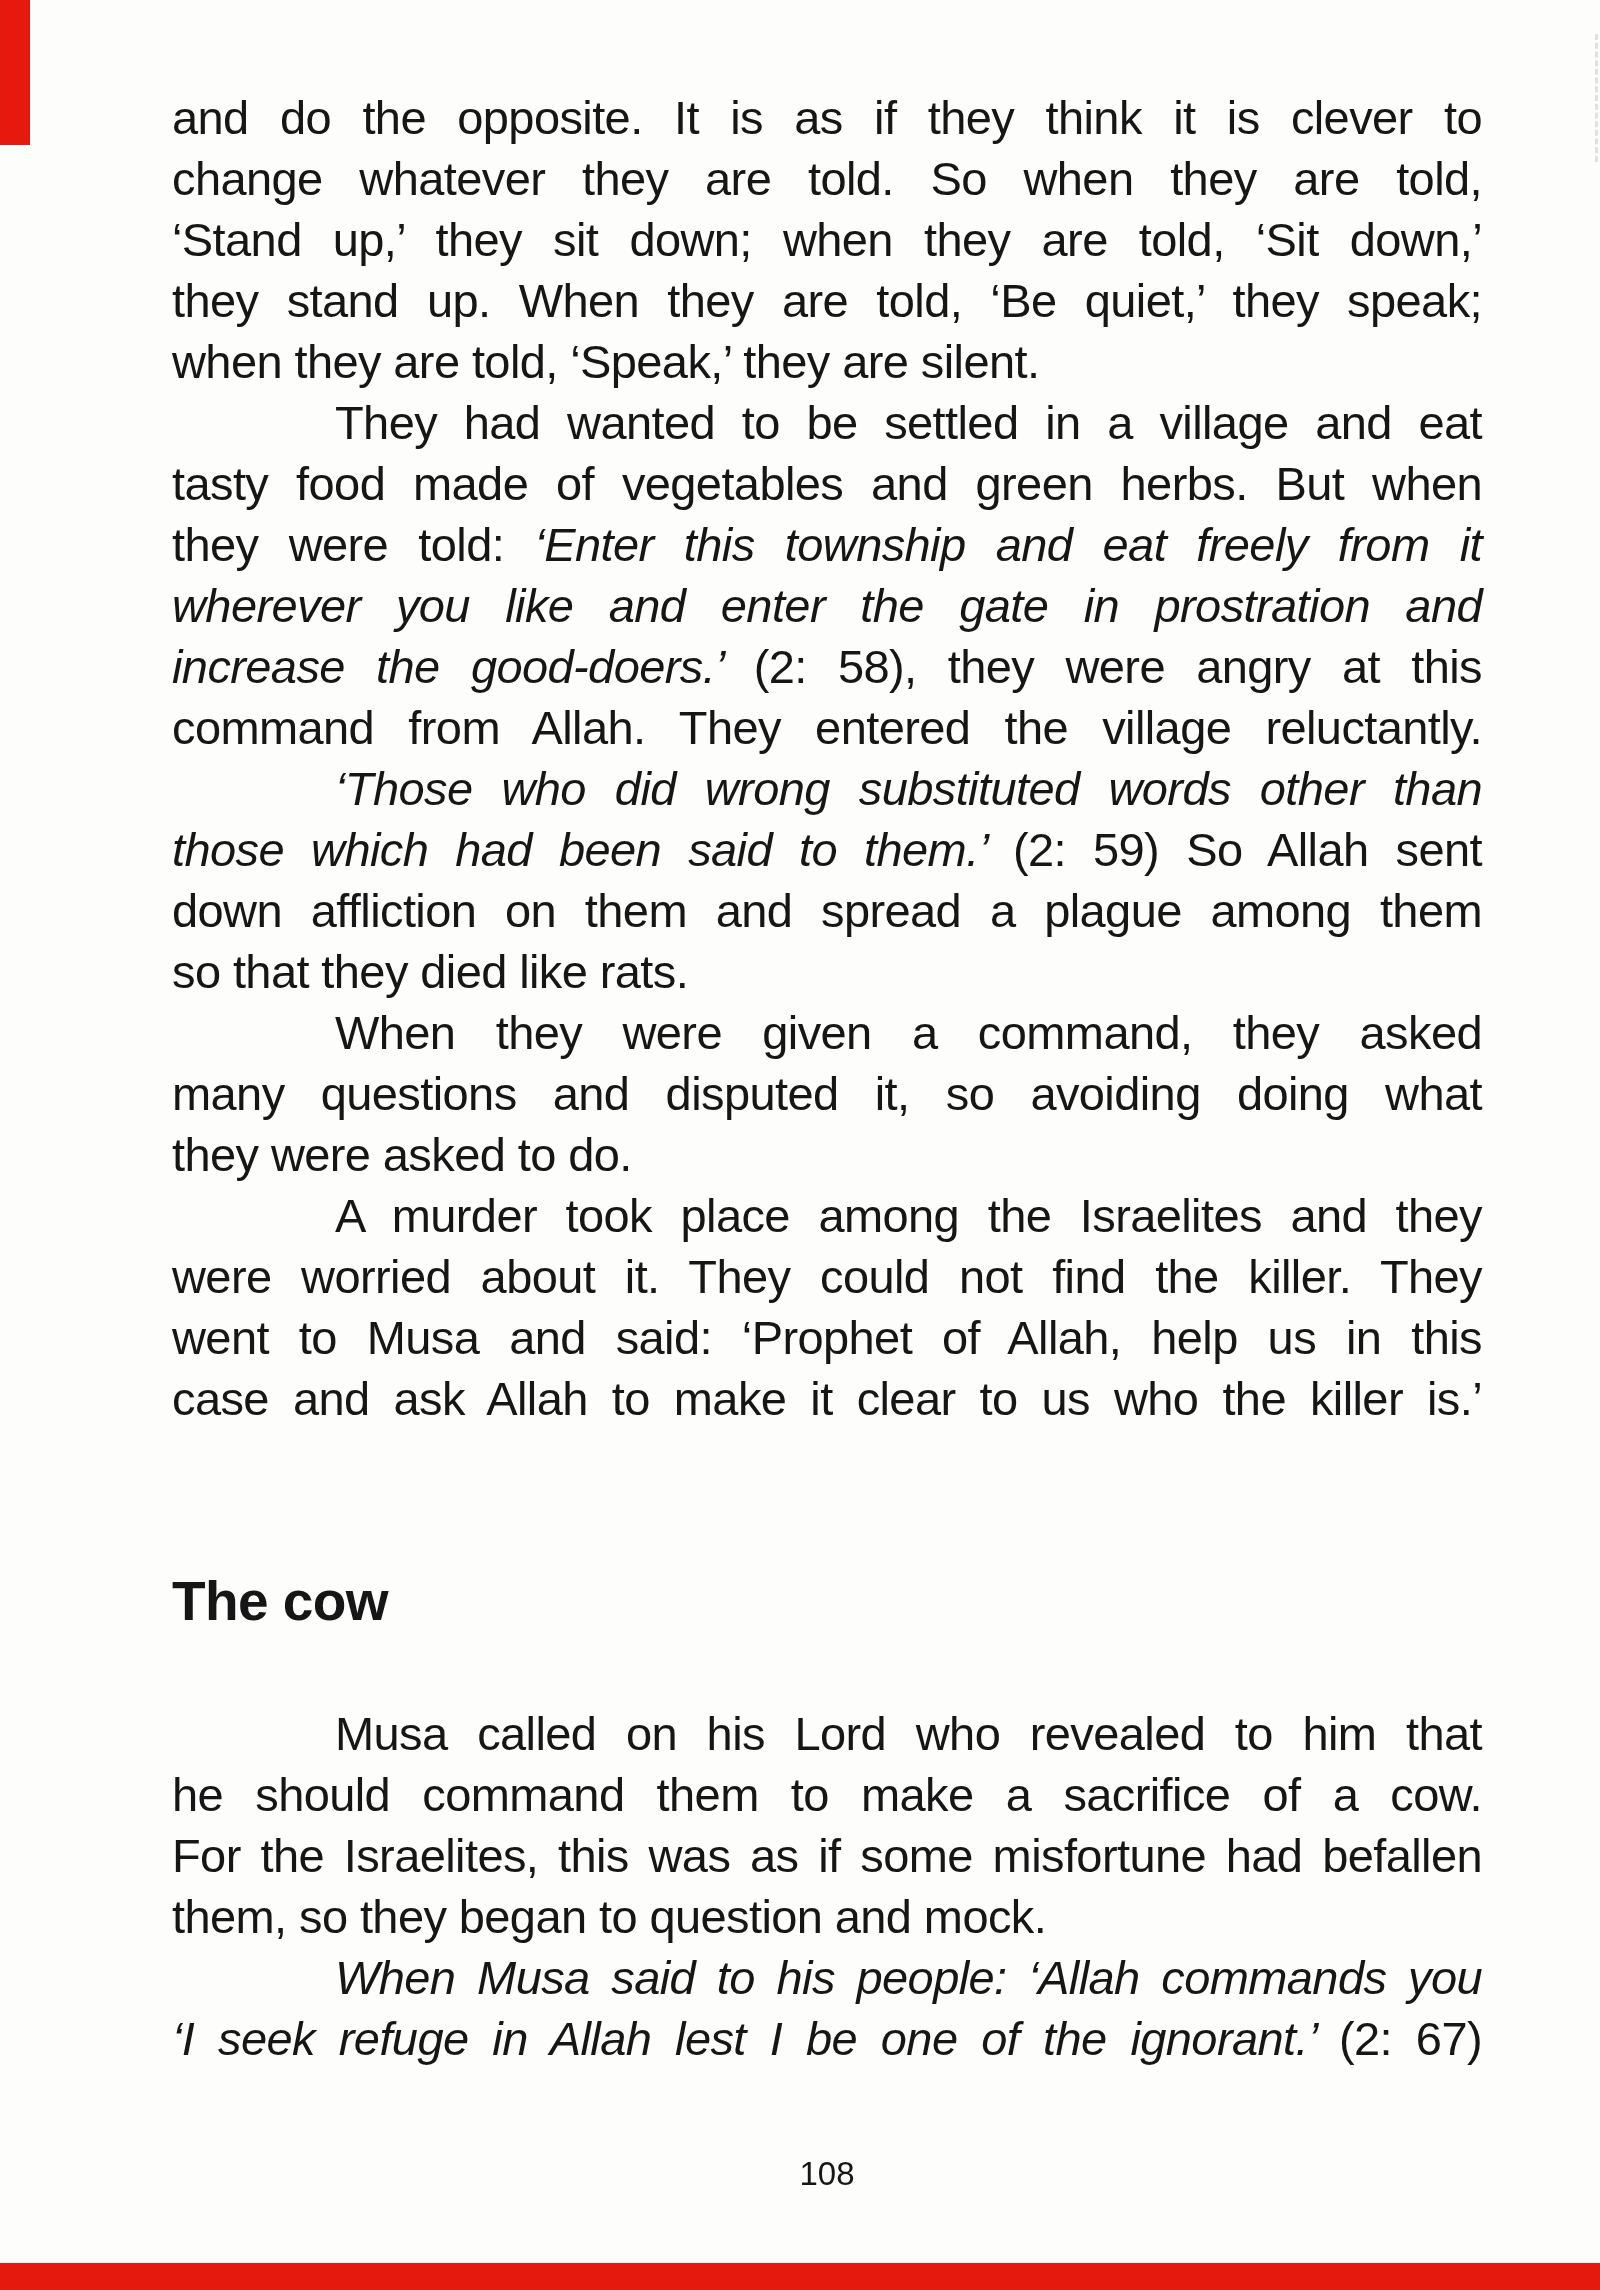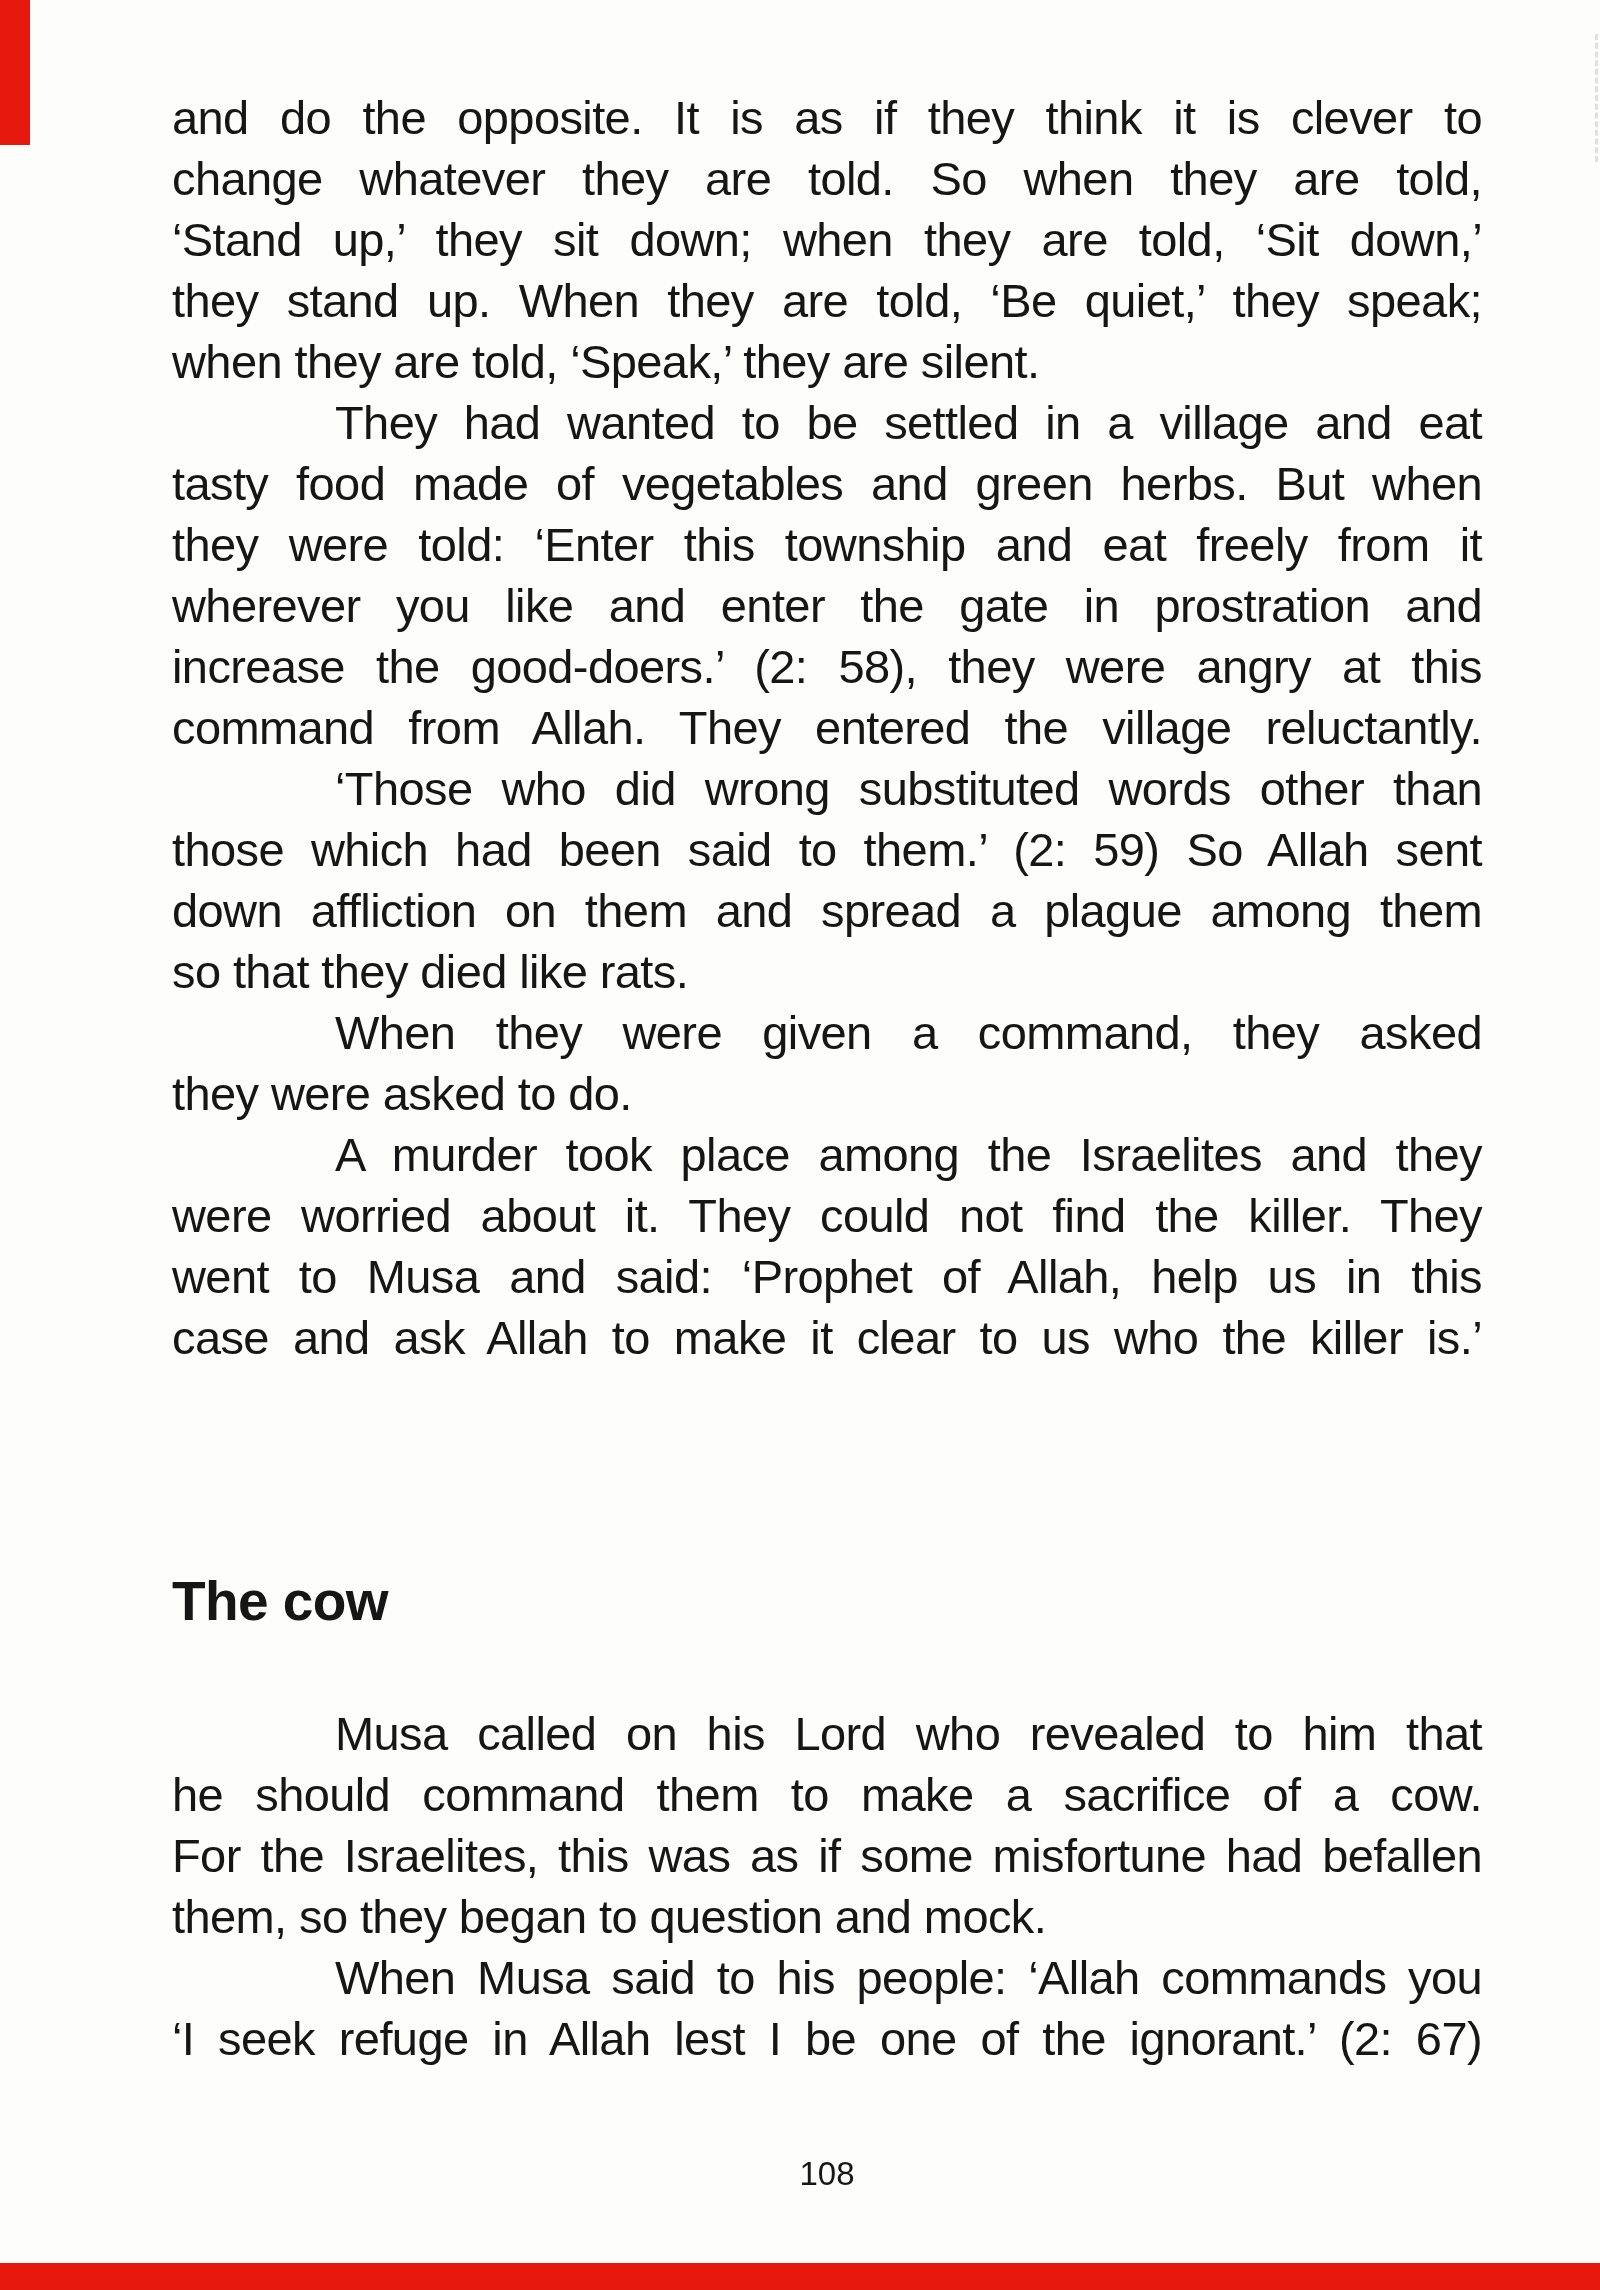--- a/index.html
+++ b/index.html
@@ -13,21 +13,21 @@
   .textblock{position:absolute;left:172px;width:1310px;}
   #block1{top:87px;}
   #block2{top:1663px;margin-top:40px;}
   .line{
     font-size:47px;line-height:61px;
     letter-spacing:-0.6px;
     text-align:justify;
   }
   .line.j{text-align-last:justify;}
   .line.in{text-indent:163px;}
-  .it{}
+  .it{font-style:italic;}
   .heading{
     position:absolute;left:172px;top:1574px;margin:0;
     font-size:55px;line-height:55px;font-weight:700;letter-spacing:-0.6px;
   }
   .pageno{
     position:absolute;left:172px;top:2151px;width:1310px;
     text-align:center;font-size:33px;line-height:45px;letter-spacing:0;
   }
   .redbar{position:absolute;}
   .redbar.left{left:0;top:0;width:29.6px;height:145px;}
@@ -55,20 +55,21 @@
       <div class="line j"><span>tasty food made of vegetables and green herbs. But when</span></div>
       <div class="line j"><span>they were told: </span><span class="it">‘Enter this township and eat freely from it</span></div>
       <div class="line j"><span class="it">wherever you like and enter the gate in prostration and</span></div>
       <div class="line j"><span class="it">increase the good-doers.’ </span><span>(2: 58), they were angry at this</span></div>
       <div class="line j"><span>command from Allah. They entered the village reluctantly.</span></div>
       <div class="line j in"><span class="it">‘Those who did wrong substituted words other than</span></div>
       <div class="line j"><span class="it">those which had been said to them.’ </span><span>(2: 59) So Allah sent</span></div>
       <div class="line j"><span>down affliction on them and spread a plague among them</span></div>
       <div class="line"><span>so that they died like rats.</span></div>
       <div class="line j in"><span>When they were given a command, they asked</span></div>
+      <div class="line j"><span>many questions and disputed it, so avoiding doing what</span></div>
       <div class="line"><span>they were asked to do.</span></div>
       <div class="line j in"><span>A murder took place among the Israelites and they</span></div>
       <div class="line j"><span>were worried about it. They could not find the killer. They</span></div>
       <div class="line j"><span>went to Musa and said: ‘Prophet of Allah, help us in this</span></div>
       <div class="line j"><span>case and ask Allah to make it clear to us who the killer is.’</span></div>
     </div>
 
   <h2 class="heading">The cow</h2>
 
   <div id="block2" class="textblock">

